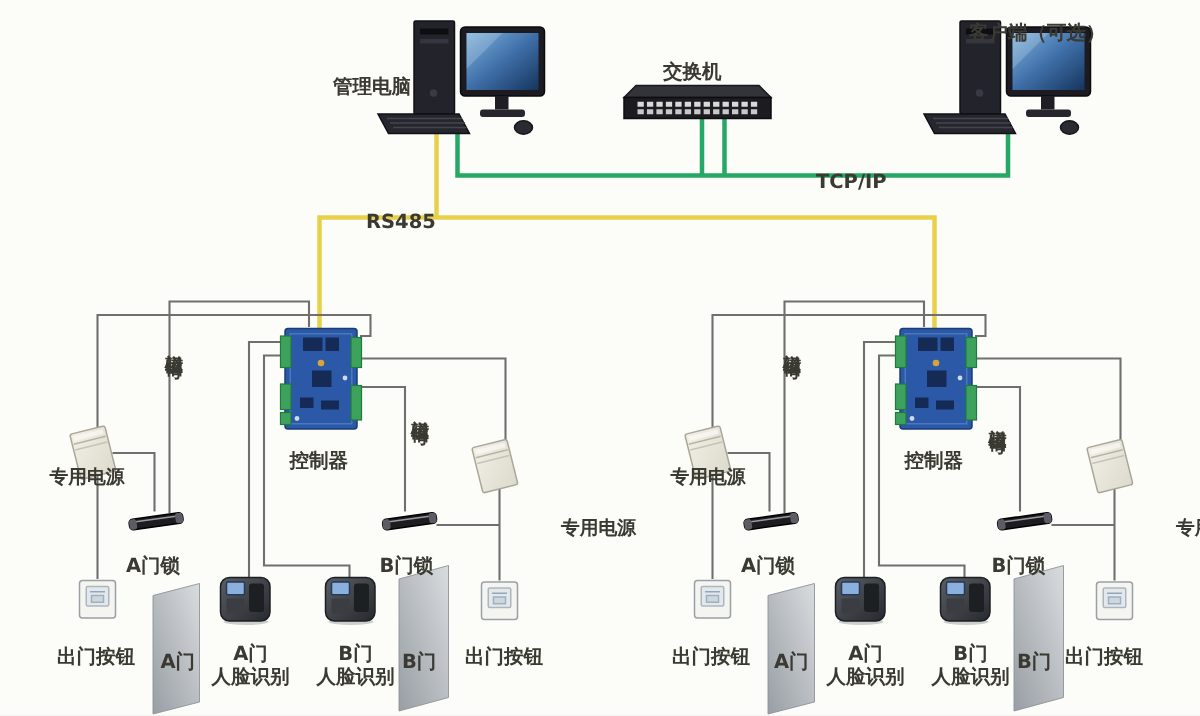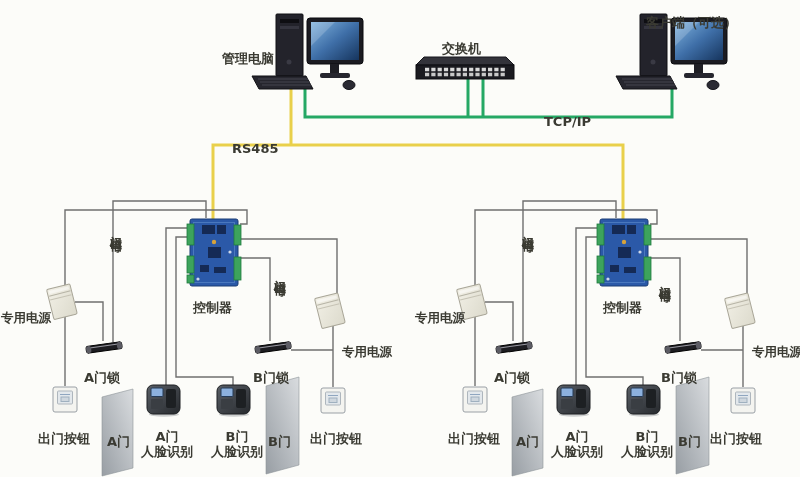--- a/index.html
+++ b/index.html
@@ -7,21 +7,21 @@
     --text:#3a3a32; --pcb_blue:#2b59a8; --connector_green:#3da35c; --bg:#fcfcf9;
   }
   html,body{margin:0;padding:0;}
   body{background:#e8e8e8;font-family:"DejaVu Sans","Liberation Sans",sans-serif;}
   .canvas{position:relative;width:800px;height:477px;background:var(--bg);overflow:hidden;}
   .layer{position:absolute;left:0;top:0;}
   .w{fill:none;stroke:var(--signal_wire);stroke-width:1.4;}
   .y{fill:none;stroke:var(--rs485_wire);stroke-width:3;}
   .g{fill:none;stroke:var(--tcpip_wire);stroke-width:3;}
   .lbl{position:absolute;font-size:13px;font-weight:600;color:var(--text);white-space:nowrap;line-height:1.15;margin-top:13px;}
-  .lbl.sm{font-size:12.5px;}
+  .lbl.sm{font-size:12.5px;padding-left:32px;}
   .vlbl{position:absolute;font-size:12px;font-weight:600;color:var(--text);
         writing-mode:vertical-rl;text-orientation:upright;letter-spacing:2px;line-height:1;}
   .two{width:58px;text-align:center;white-space:normal;}
 </style>
 </head>
 <body>
 
 <div class="canvas">
 
   <svg class="layer" width="800" height="477" viewBox="0 0 800 477">
@@ -154,21 +154,21 @@
     <use href="#sw" transform="translate(416,57)"></use>
 
     <use href="#cluster"></use>
     <use href="#cluster" transform="translate(410,0)"></use>
   </svg>
 
   <div class="lbl" style="left:222px;top:39px">管理电脑</div>
   <div class="lbl" style="left:442px;top:29px">交换机</div>
   <div class="lbl" style="left:646px;top:3px">客户端（可选）</div>
   <div class="lbl" style="left:544px;top:102px">TCP/IP</div>
-  <div class="lbl" style="left:232px;top:129px">RS485</div>
+  <div class="lbl" style="left:244px;top:129px">RS485</div>
 
   <div class="lbl sm" style="left:1px;top:298px">专用电源</div>
   <div class="vlbl" style="left:110px;top:226px">门磁信号</div>
   <div class="lbl" style="left:193px;top:288px">控制器</div>
   <div class="vlbl" style="left:274px;top:270px">门磁信号</div>
   <div class="lbl sm" style="left:342px;top:332px">专用电源</div>
   <div class="lbl" style="left:84px;top:358px">A门锁</div>
   <div class="lbl" style="left:253px;top:358px">B门锁</div>
   <div class="lbl" style="left:38px;top:419px">出门按钮</div>
   <div class="lbl" style="left:107px;top:422px">A门</div>

